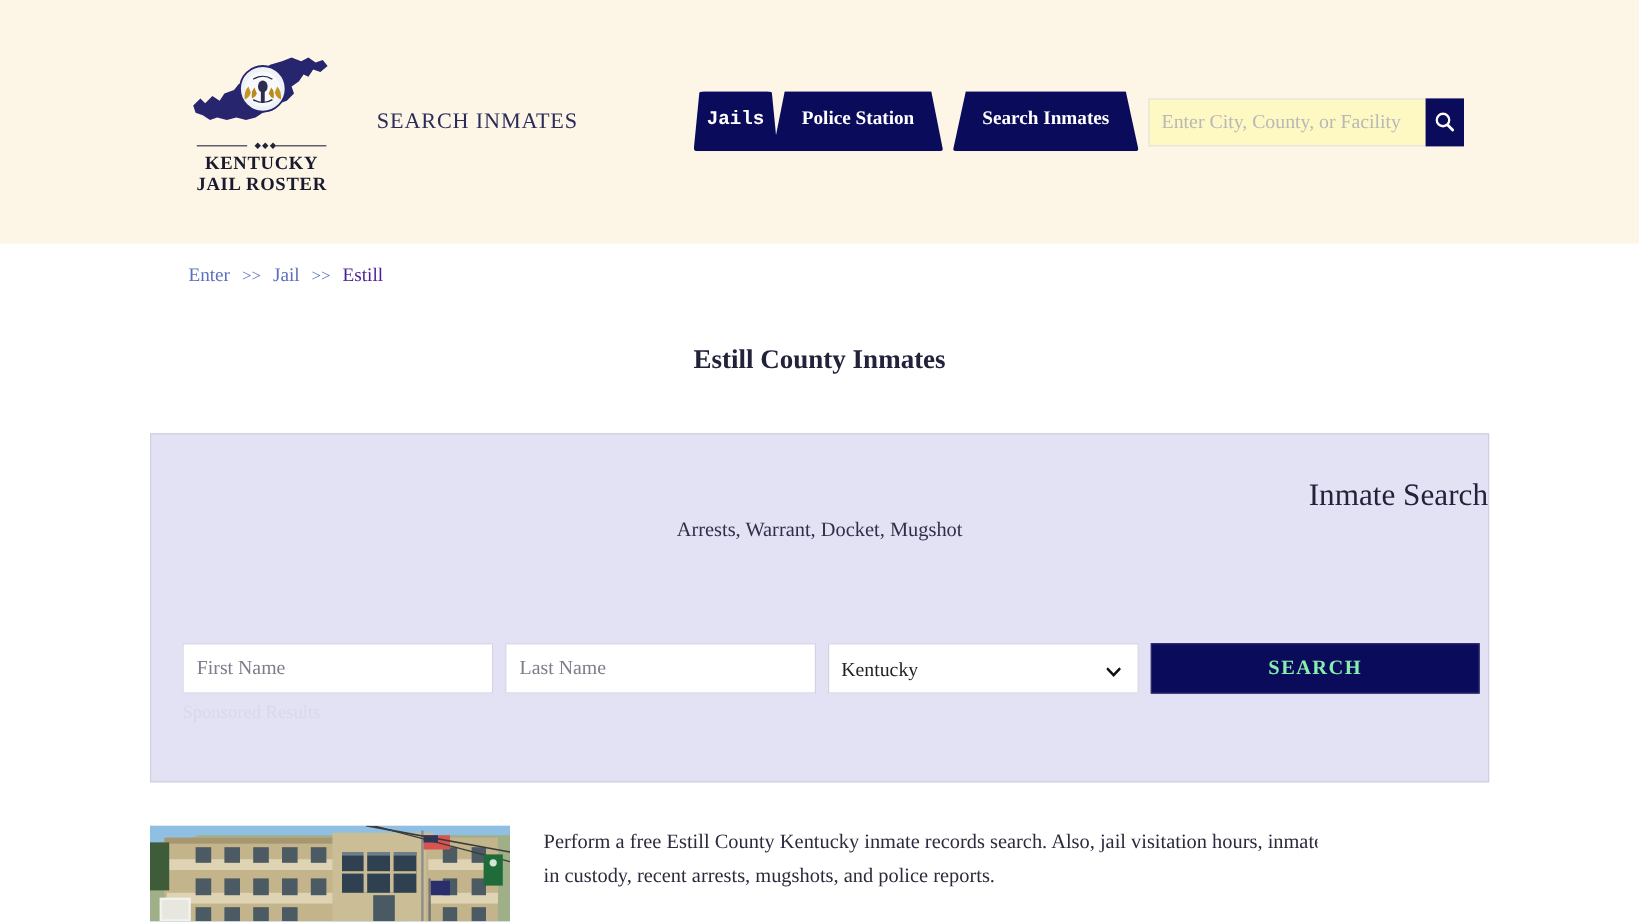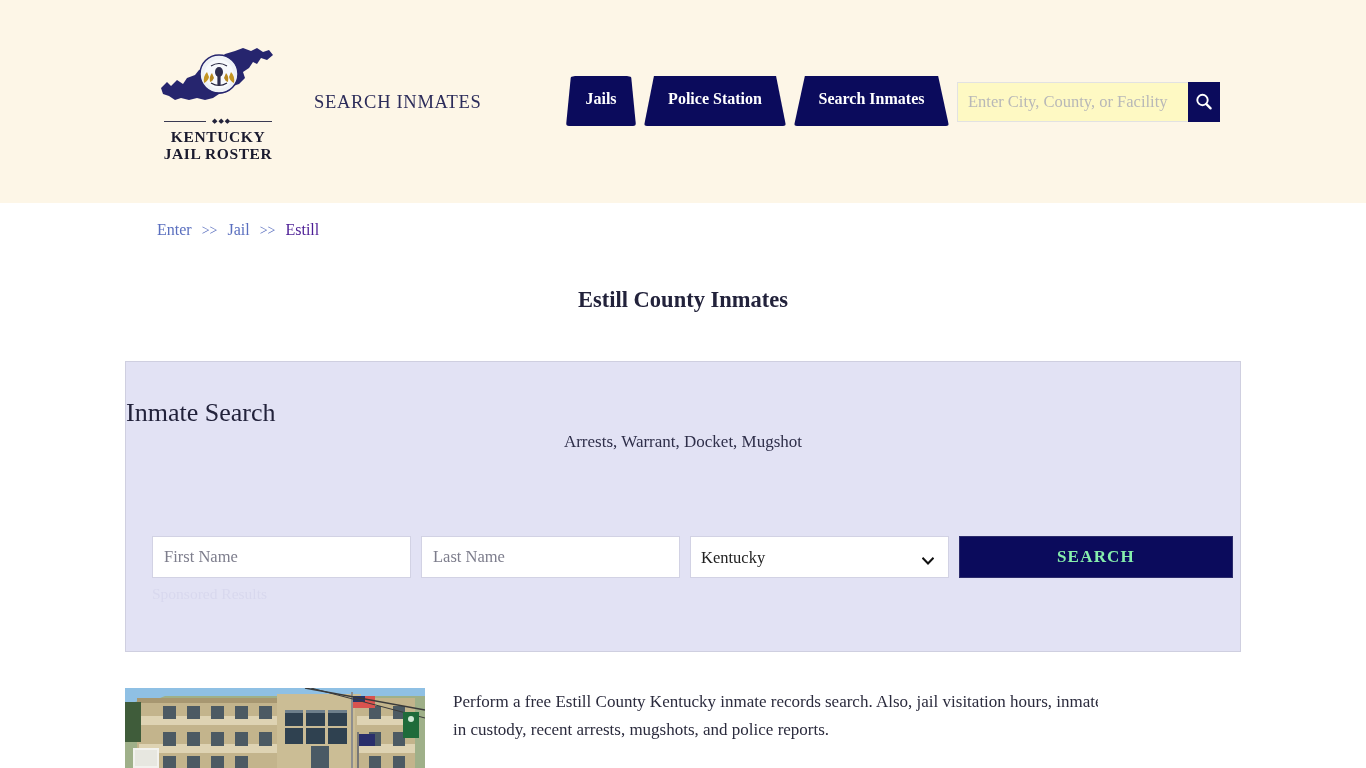--- a/index.html
+++ b/index.html
@@ -93,21 +93,21 @@
     font-size: 16px;
     font-weight: bold;
     text-align: center;
     line-height: 46px;
     border-radius: 9px 9px 3px 3px;
     -webkit-clip-path: polygon(7% 0%, 93% 0%, 100% 100%, 0% 100%);
     clip-path: polygon(7% 0%, 93% 0%, 100% 100%, 0% 100%);
     cursor: pointer;
     white-space: nowrap;
   }
-  .navbtn.b1 { left: 0px;   width: 70px; }
+  .navbtn.b1 { left: 12px;   width: 70px; font-family: Liberation Mono, monospace; }
   .navbtn.b2 { left: 78px;  width: 142px; }
   .navbtn.b3 { left: 228px; width: 155px; }
 
   .search-wrap {
     position: absolute;
     left: 957px;
     top: 82px;
     width: 263px;
     height: 40px;
   }
@@ -175,21 +175,21 @@
     top: 361px;
     width: 1116px;
     height: 291px;
     background: #e2e2f4;
     border: 1px solid #cfcfe0;
   }
   .panel-title {
     position: absolute;
     left: 0; top: 36px;
     width: 100%;
-    text-align: left;
+    text-align: right;
     font-size: 26px;
     color: #22223b;
   }
   .panel-sub {
     position: absolute;
     left: 0; top: 70px;
     width: 100%;
     text-align: center;
     font-size: 17px;
     color: #2f2f4a;

